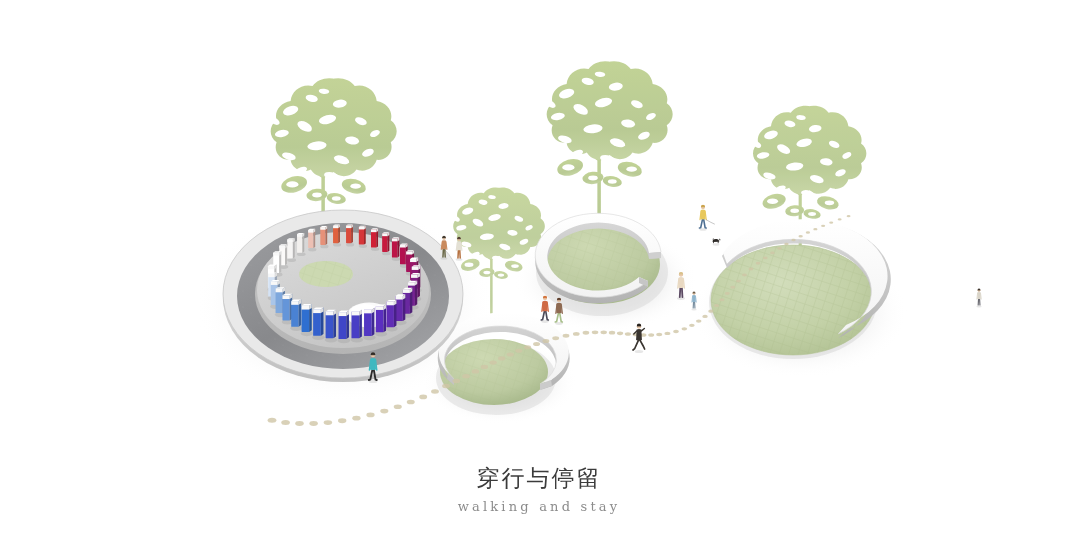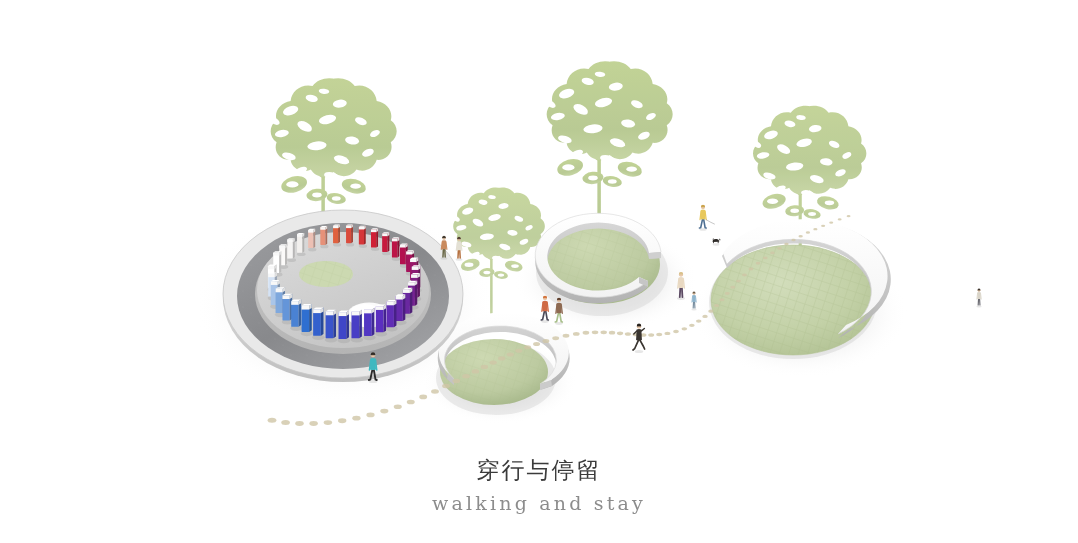--- a/index.html
+++ b/index.html
@@ -16,21 +16,21 @@
     position:absolute;left:0;right:0;bottom:28px;text-align:center;
     pointer-events:none;
   }
   .caption-cn{
     font-family:"DejaVu Sans","Liberation Sans",sans-serif;
     font-size:23px;color:#3b3b3b;letter-spacing:2px;font-weight:400;
     line-height:1.25;
   }
   .caption-en{
     font-family:"DejaVu Serif","Liberation Serif",serif;
-    font-size:19px;color:#8c8c8c;letter-spacing:3.2px;margin-top:7px;
+    font-size:13px;color:#8c8c8c;letter-spacing:3.2px;margin-top:7px;
     line-height:1.2;
   }
 </style>
 </head>
 <body>
 
 <div id="stage">
 
   <svg id="scene" width="1078" height="543" viewBox="0 0 1078 543">
     <defs>

